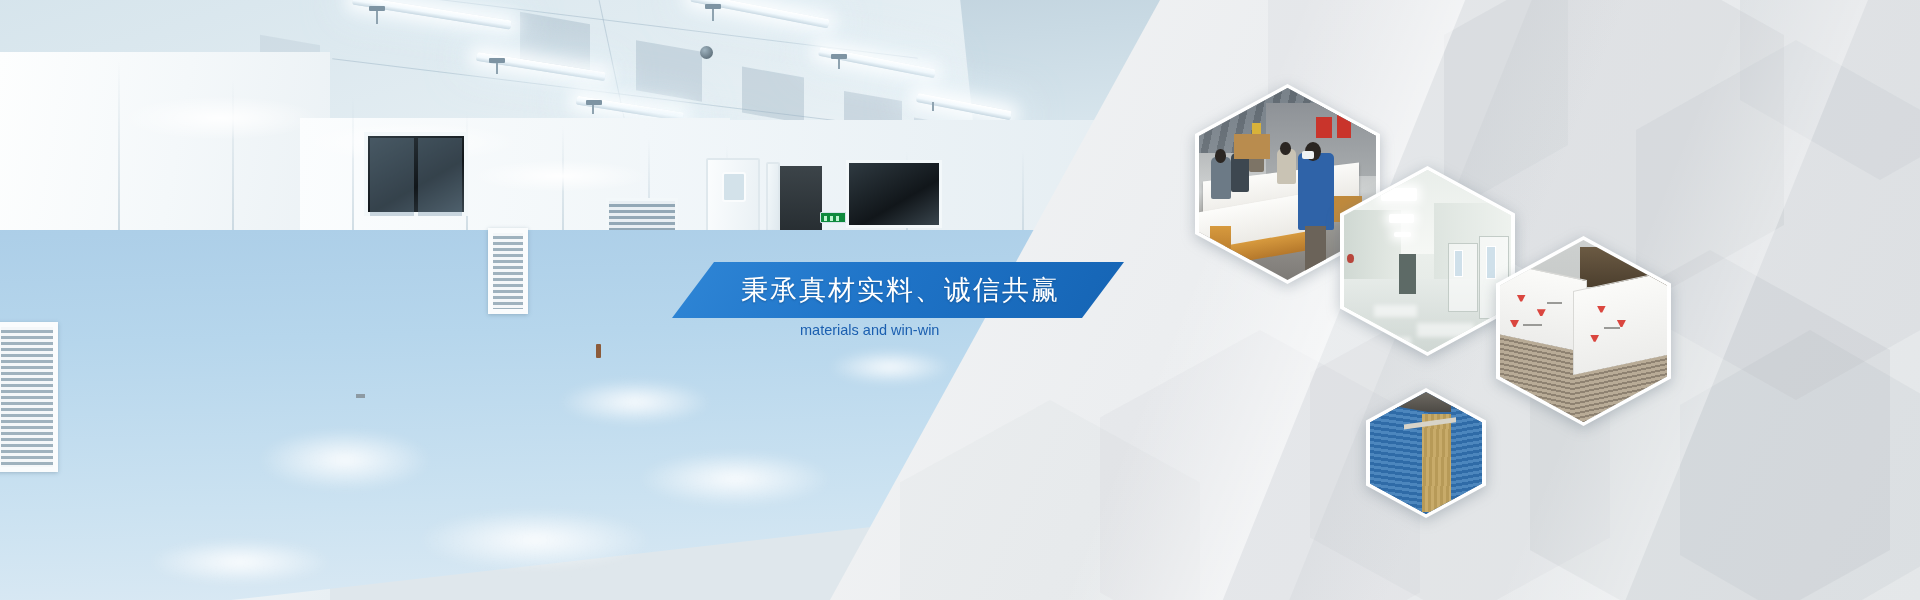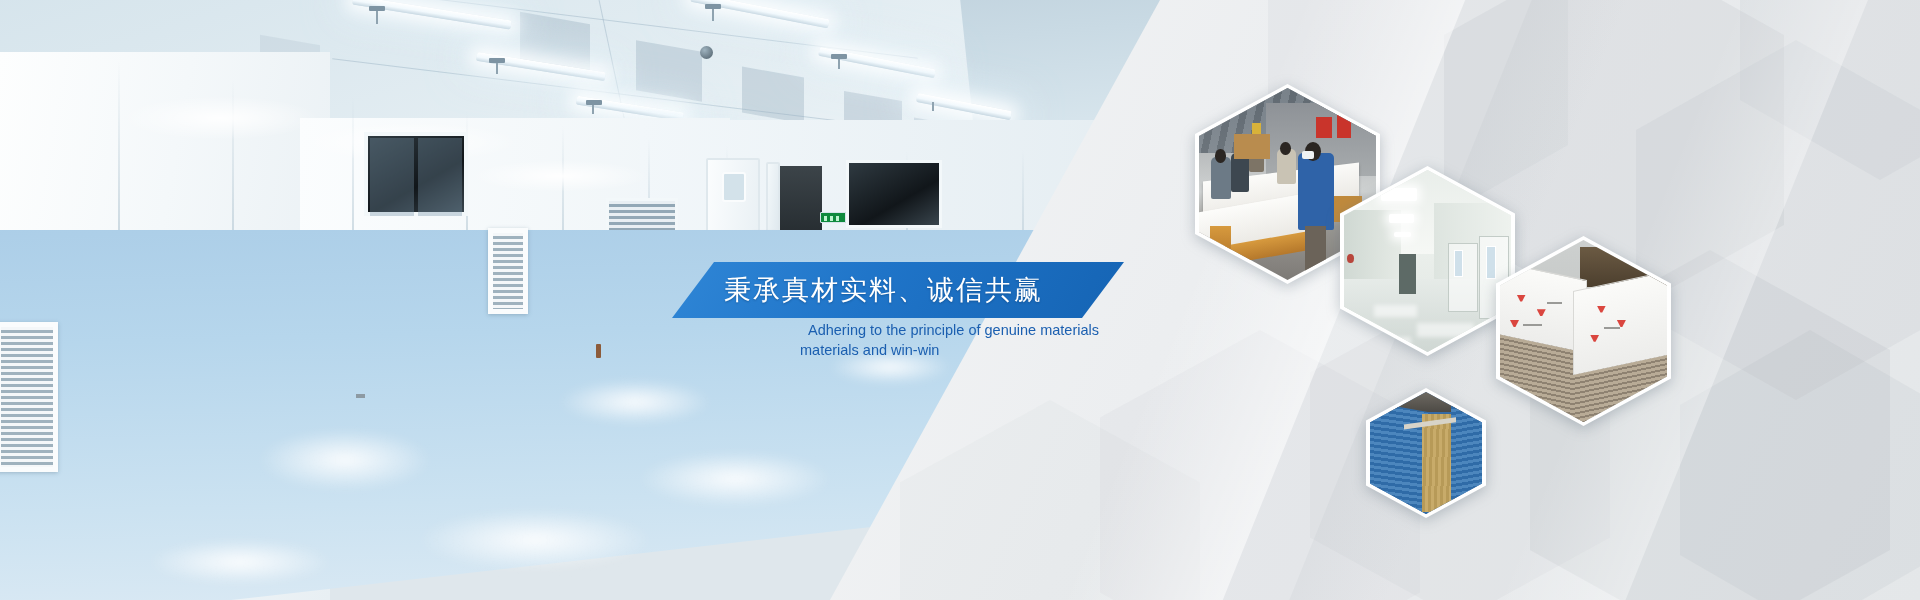--- a/index.html
+++ b/index.html
@@ -78,21 +78,21 @@
     clip-path:polygon(1160px 0, 1920px 0, 1920px 600px, 830px 600px); }
 
   
   .deco { position:absolute; clip-path:polygon(50% 0%,100% 25%,100% 75%,50% 100%,0% 75%,0% 25%); }
 
   
   .ribbon { position:absolute; left:672px; top:262px; width:452px; height:56px;
     background:linear-gradient(120deg,#2f86d6 0%,#1f74c8 45%,#1564b4 100%);
     clip-path:polygon(42px 0, 452px 0, 410px 56px, 0 56px);
     display:flex; align-items:center; }
-  .ribbon-text { margin-left:52px; color:#fff; font-size:27px; letter-spacing:2px;
+  .ribbon-text { margin-left:69px; color:#fff; font-size:27px; letter-spacing:2px;
     font-family:"DejaVu Sans","Liberation Sans",sans-serif; font-weight:400;
     white-space:nowrap; text-shadow:0 1px 2px rgba(0,40,80,.35); }
 
   .subtitle { position:absolute; left:800px; top:320px; width:330px;
     color:#1b5fb0; font-size:14.5px; line-height:20px; }
   .subtitle .l1 { display:block; text-indent:8px; }
   .subtitle .l2 { display:block; }
 
   
   .hexphoto { position:absolute; filter:drop-shadow(0 3px 7px rgba(90,105,120,.35)); }
@@ -384,17 +384,16 @@
         </div>
       </div>
     </div>
   </div>
 
   <div class="ribbon">
     <span class="ribbon-text">秉承真材实料、诚信共赢</span>
   </div>
 
   <div class="subtitle">
-    <span class="l1">Adhering to the principle of genuine materials</span>
     <span class="l2">materials and win-win</span>
   </div>
 
 </div>
 
 </body></html>

